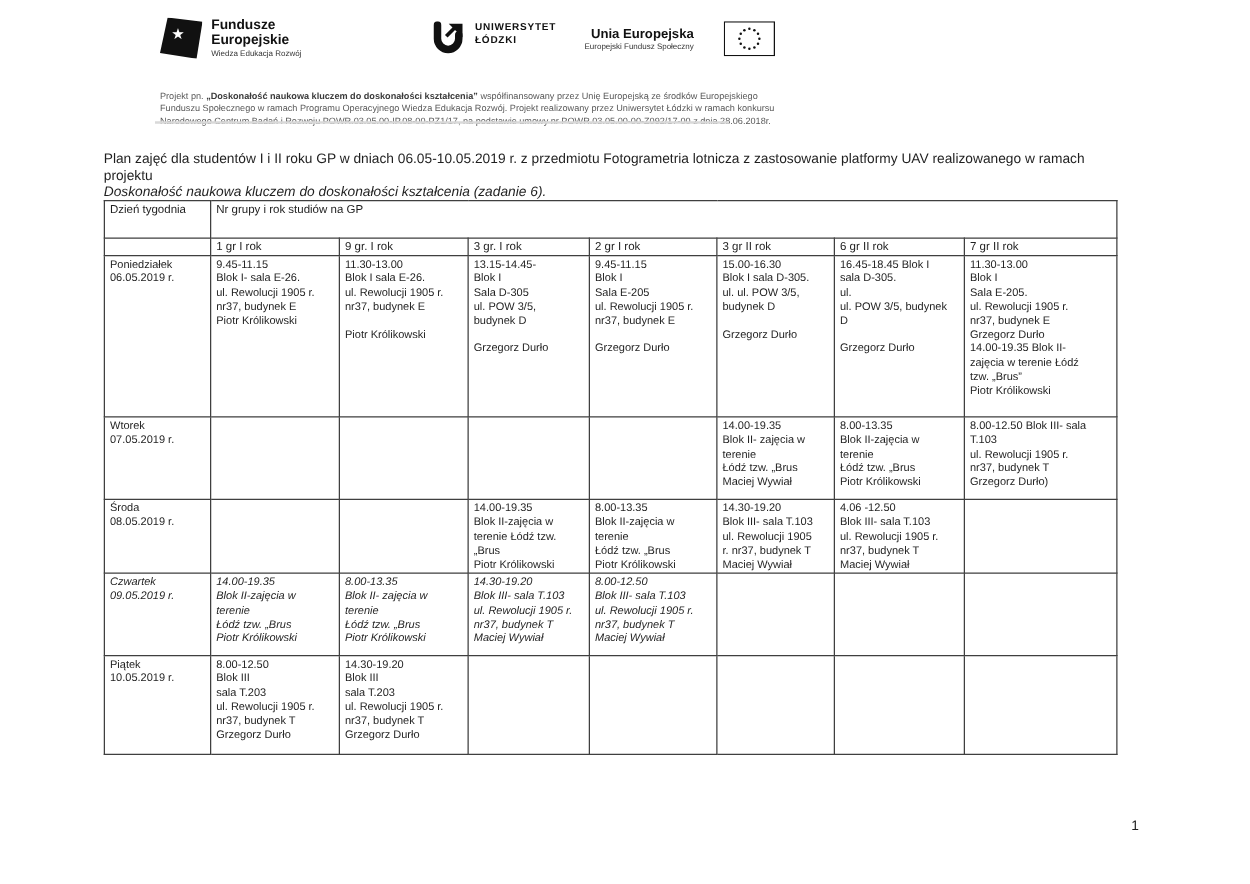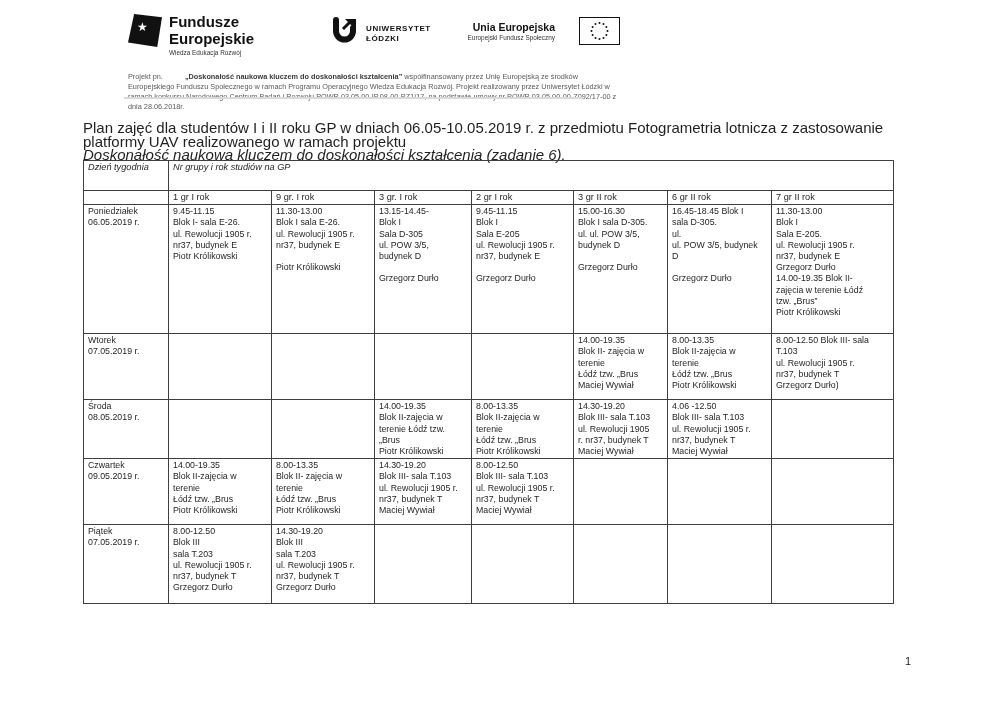--- a/index.html
+++ b/index.html
@@ -8,39 +8,39 @@
     width:1000px; height:707px; position:relative; background:#ffffff;
     font-family:"Liberation Sans", sans-serif; color:#262626; overflow:hidden;
   }
 
   
   .logos { position:absolute; left:128px; top:12px; width:492px; height:44px; }
   .logo-fe { position:absolute; left:0; top:2px; display:flex; gap:7px; align-items:flex-start; }
   .fe-mark { width:34px; height:33px; background:#111; position:relative;
              clip-path:polygon(18% 0, 100% 10%, 86% 100%, 0 86%); }
   .fe-star { position:absolute; left:9px; top:7px; color:#fff; font-size:12px; line-height:12px; }
-  .fe-text .t { font-weight:bold; font-size:15px; line-height:1.1; white-space:pre-line; color:#111; }
+  .fe-text .t { font-weight:bold; font-size:11px; line-height:1.1; white-space:pre-line; color:#111; }
   .fe-text .s { font-size:6.4px; color:#333; margin-top:2px; }
 
-  .logo-ul { position:absolute; left:203px; top:5px; display:flex; gap:8px; align-items:flex-end; }
+  .logo-ul { position:absolute; left:217px; top:5px; display:flex; gap:8px; align-items:flex-start; }
   .ul-text { font-weight:bold; font-size:8px; letter-spacing:.6px; line-height:1.25; white-space:pre-line; color:#111; }
 
   .logo-eu { position:absolute; right:0; top:5px; display:flex; gap:24px; align-items:center; }
   .eu-text { text-align:right; }
   .eu-text .t { font-weight:bold; font-size:10.5px; color:#111; }
   .eu-text .s { font-size:6.4px; color:#333; margin-top:1px; }
 
   
   .note { position:absolute; left:128px; top:65px; width:494px;
           font-size:7.3px; line-height:10px; color:#595959; text-align:left; }
-  .note b { color:#3a3a3a;margin-left:20px; }
+  .note b { color:#3a3a3a; }
   .rule { position:absolute; left:124px; top:97px; width:459px; height:2px; background:#d9d9d9; }
 
   
-  .intro { position:absolute; left:83px; top:121px; width:824px; font-size:15px; line-height:13.5px; color:#1f1f1f; }
+  .intro { position:absolute; left:83px; top:121px; width:824px; font-size:11px; line-height:13.5px; color:#1f1f1f; }
   .intro .it { font-style:italic; }
 
   
   table.sched { position:absolute; left:83px; top:160px; border-collapse:collapse; table-layout:fixed; }
   table.sched th, table.sched td {
     border:1px solid #3f3f3f; vertical-align:top; text-align:left;
     padding:1px 3px 1px 4px; font-size:8.8px; line-height:11.2px; font-weight:normal;
     white-space:pre-line; overflow:hidden; color:#1f1f1f;
   }
   table.sched th { font-size:9.2px; }
@@ -115,21 +115,21 @@
     <col style="width:85px">
       <col style="width:103px">
       <col style="width:103px">
       <col style="width:97px">
     <col style="width:102px">
       <col style="width:94px">
       <col style="width:104px">
       <col style="width:122px">
   </colgroup>
   <thead>
-      <tr style="height: 30px; font-style: italic;">
+      <tr style="height: 30px;">
         <th>Dzień tygodnia</th>
         <th colspan="7" class="group-span">Nr grupy i rok studiów na GP</th>
       </tr>
       <tr style="height: 14px;">
         <th></th>
         <th>1 gr I rok</th>
         <th>9 gr. I rok</th>
         <th>3 gr. I rok</th>
         <th>2 gr I rok</th>
         <th>3 gr II rok</th>
@@ -233,21 +233,21 @@
 ul. Rewolucji 1905
 r. nr37, budynek T
 Maciej Wywiał</td>
         <td>4.06 -12.50
 Blok III- sala T.103
 ul. Rewolucji 1905 r.
 nr37, budynek T
 Maciej Wywiał</td>
         <td></td>
       </tr>
-      <tr style="height: 66px;">
+      <tr style="height: 66px; font-style: italic;">
         <td>Czwartek
 09.05.2019 r.</td>
         <td>14.00-19.35
 Blok II-zajęcia w
 terenie
 Łódź tzw. „Brus
 Piotr Królikowski</td>
         <td>8.00-13.35
 Blok II- zajęcia w
 terenie
@@ -262,21 +262,21 @@
 Blok III- sala T.103
 ul. Rewolucji 1905 r.
 nr37, budynek T
 Maciej Wywiał</td>
         <td></td>
         <td></td>
         <td></td>
       </tr>
       <tr style="height: 79px;">
         <td>Piątek
-07.05.2019 r.</td>
+10.05.2019 r.</td>
         <td class="c-center">8.00-12.50
 Blok III
 sala T.203
 ul. Rewolucji 1905 r.
 nr37, budynek T
 Grzegorz Durło</td>
         <td class="c-center">14.30-19.20
 Blok III
 sala T.203
 ul. Rewolucji 1905 r.

